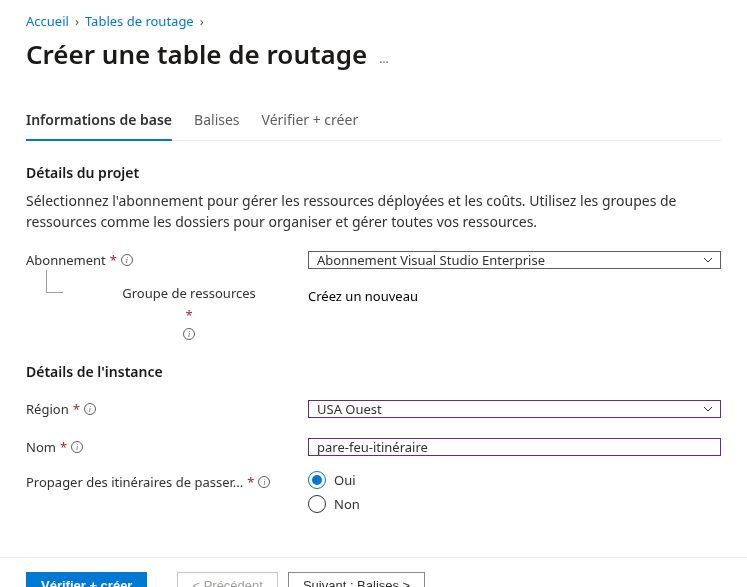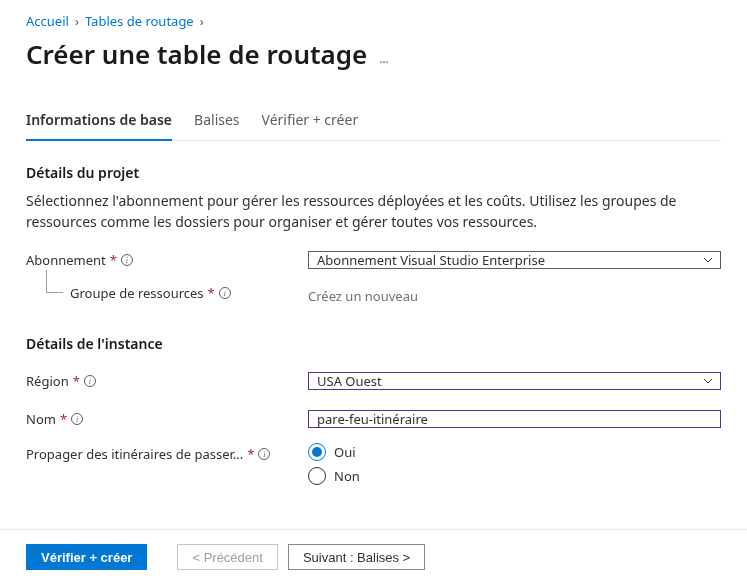--- a/index.html
+++ b/index.html
@@ -20,21 +20,21 @@
   .title-more { color: #605e5c; letter-spacing: 2px; font-size: 12px; line-height: 1; padding-top: 10px; cursor: pointer; }
   .tabs { display: flex; gap: 22px; border-bottom: 1px solid #edebe9; margin-top: 38px; }
   .tab { padding: 0 0 10px 0; font-size: 14px; color: #605e5c; cursor: pointer; border-bottom: 2px solid transparent; margin-bottom: -1px; }
   .tab.active { color: #323130; font-weight: 600; border-bottom: 2px solid #0078d4; }
   .section-title { font-weight: 600; font-size: 14px; margin-top: 22px; color: #1b1a19; }
   .section-desc { color: #323130; font-size: 14px; margin-top: 8px; line-height: 1.5; max-width: 700px; }
   .form { margin-top: 14px; }
   .row { display: flex; align-items: center; min-height: 28px; margin-bottom: 10px; }
   .row.top { align-items: flex-start; }
   .label-col { width: 282px; display: flex; align-items: center; gap: 4px; font-size: 13px; color: #323130; flex-shrink: 0; }
-  .label-col.indent { padding-left: 44px; position: relative; }
+  .label-col.indent { padding-left: 44px; position: relative; flex-direction: column; }
   .label-col.indent::before {
     content: "";
     position: absolute;
     left: 20px; top: -14px;
     width: 16px; height: 22px;
     border-left: 1px solid #a19f9d;
     border-bottom: 1px solid #a19f9d;
   }
   .req { color: #a4262c; }
   .info-icon {
@@ -58,21 +58,21 @@
     display: flex; align-items: center;
     cursor: pointer;
     color: #323130;
   }
   .select.highlight, .input.highlight { border-color: #5c2e91; }
   .select .chev-down {
     position: absolute; right: 6px; top: 50%; transform: translateY(-50%);
   }
   .chev-down svg { display: block; }
   .input { cursor: text; }
-  .link { color: #737373; font-size: 13px; cursor: pointer; margin-top: 3px; display: inline-block; }
+  .link { color: #000000; font-size: 13px; cursor: pointer; margin-top: 3px; display: inline-block; }
   .radio-group { display: flex; flex-direction: column; gap: 6px; }
   .radio-item { display: flex; align-items: center; gap: 8px; cursor: pointer; font-size: 13px; }
   .radio {
     width: 18px; height: 18px; border-radius: 50%;
     border: 1px solid #323130;
     display: inline-flex; align-items: center; justify-content: center;
     flex-shrink: 0;
   }
   .radio.checked { border-color: #0078d4; }
   .radio.checked::after {

